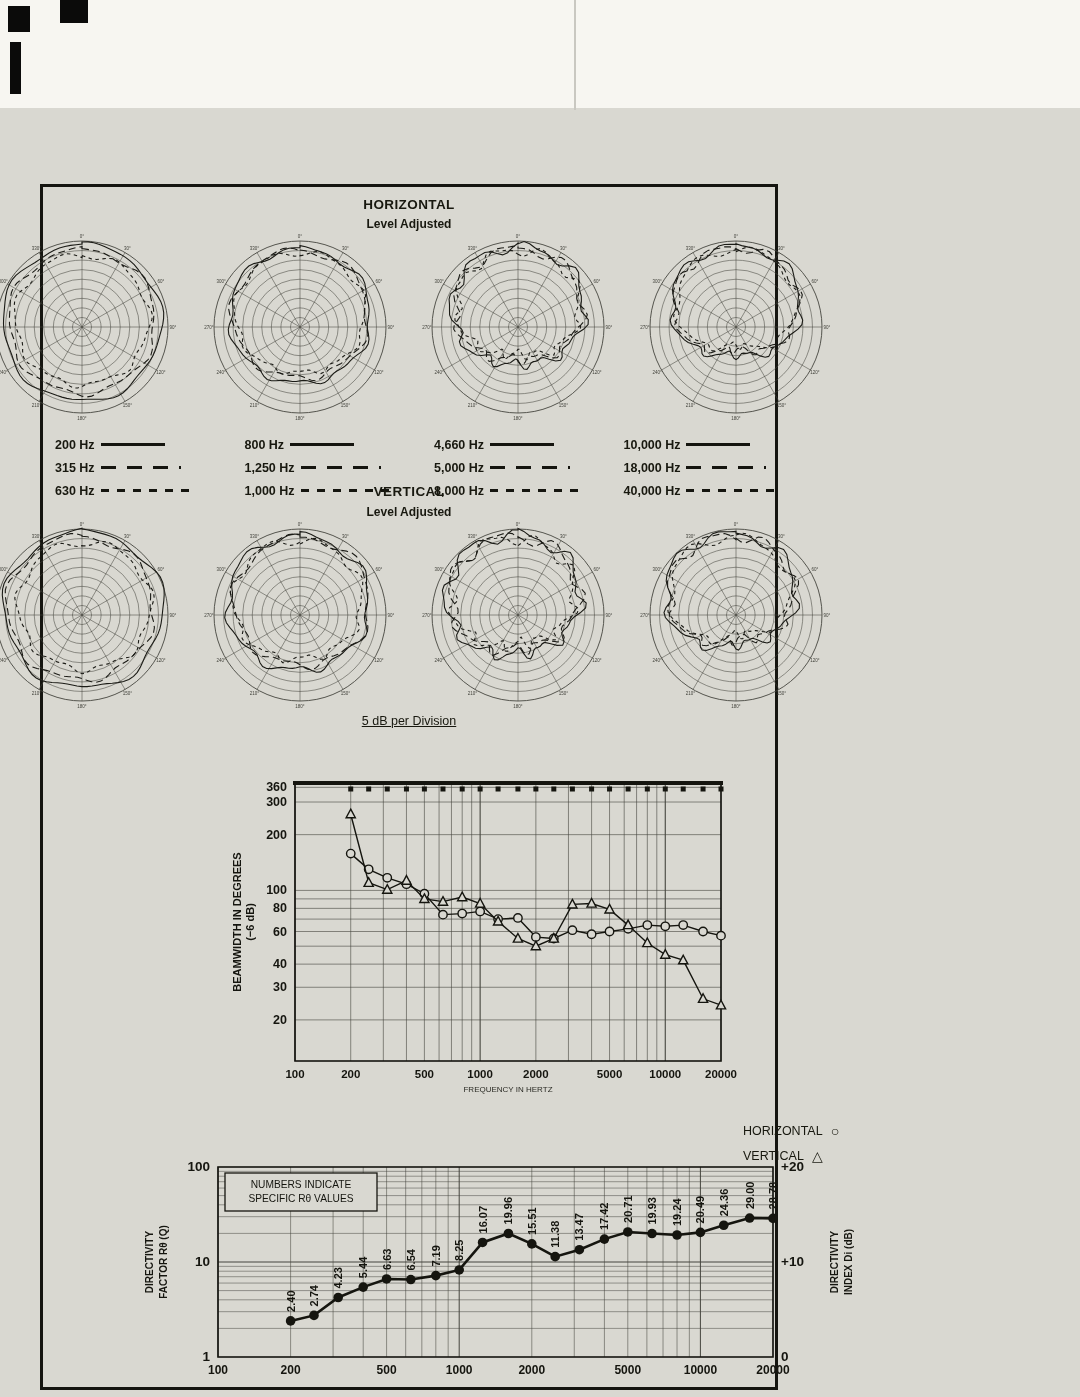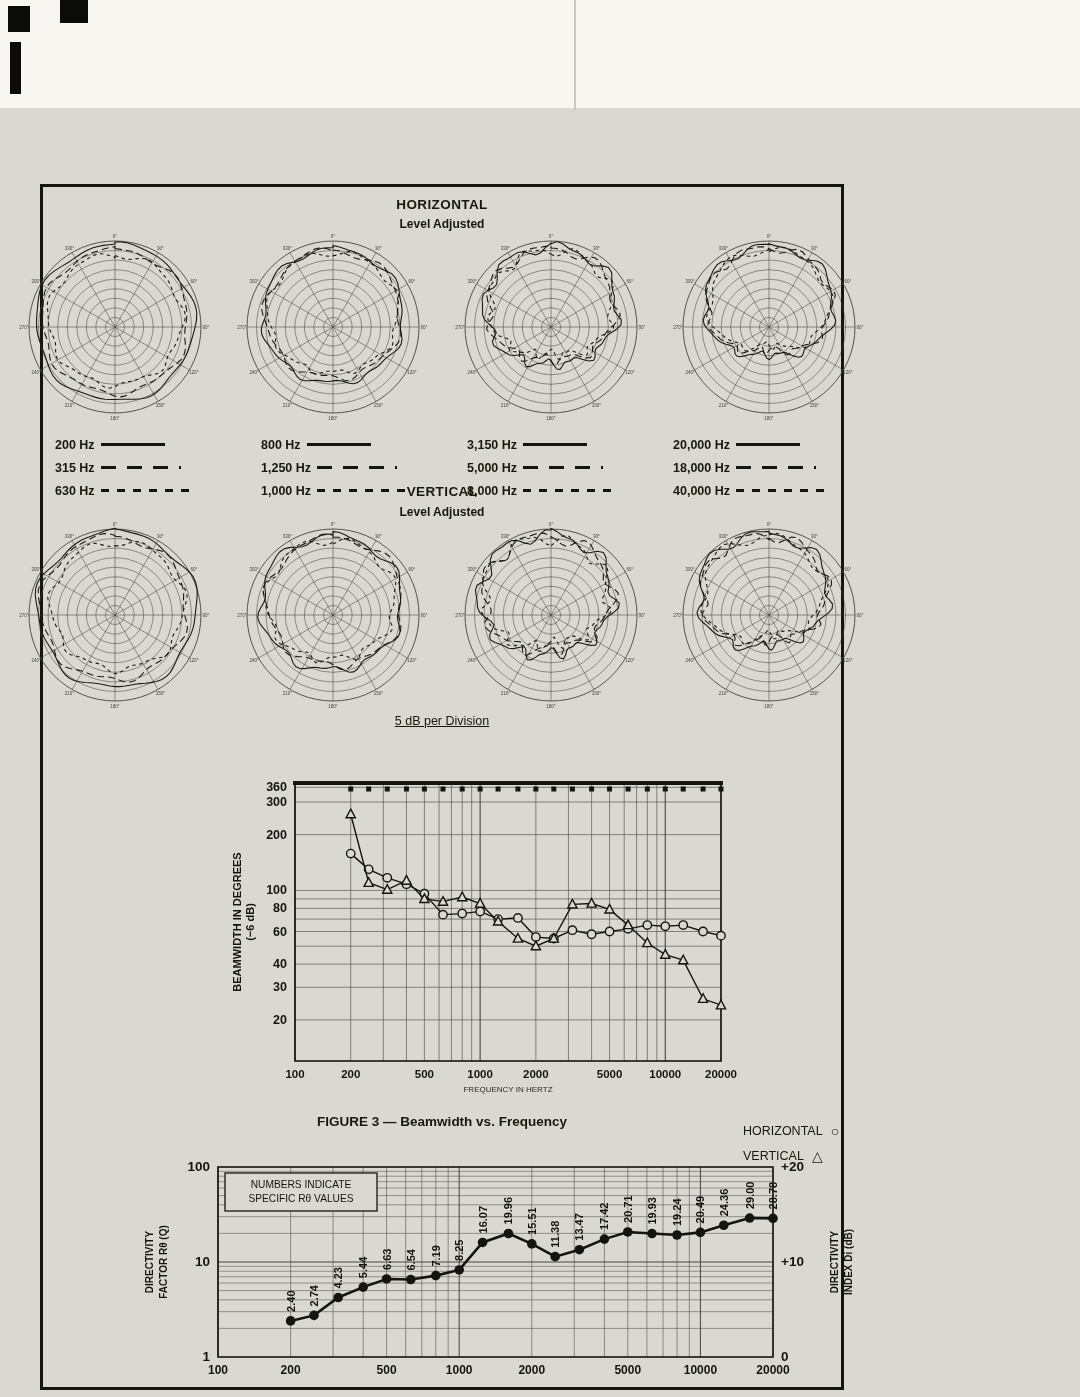--- a/index.html
+++ b/index.html
@@ -6,21 +6,21 @@
   html,body{margin:0;padding:0;}
   body{width:1080px;height:1397px;position:relative;overflow:hidden;
        background:#f7f6f1;color:#18180f;
        font-family:"Liberation Sans", sans-serif;}
   .paper{position:absolute;left:0;top:108px;width:1080px;height:1289px;background:#d9d8d1;}
   .artifact{position:absolute;background:#0b0b0a;}
   .a1{left:8px;top:6px;width:22px;height:26px;}
   .a2{left:60px;top:0;width:28px;height:23px;}
   .a3{left:10px;top:42px;width:11px;height:52px;}
   .fold-line{position:absolute;left:574px;top:0;width:2px;height:110px;background:#c9c8c1;}
-  .frame{position:absolute;left:40px;top:184px;width:804px;height:1206px;border:3px solid #151510;}
+  .frame{position:absolute;left:40px;top:184px;width:738px;height:1206px;border:3px solid #151510;}
   .sec-title{position:absolute;left:0;width:100%;text-align:center;font-weight:bold;}
   .t-horizontal{top:10px;font-size:13.5px;letter-spacing:.4px;}
   .t-level1{top:30px;font-size:12px;}
   .t-vertical{top:297px;font-size:13.5px;letter-spacing:.4px;}
   .t-level2{top:318px;font-size:12px;}
   .polar-row{position:absolute;left:0;width:100%;display:flex;justify-content:center;gap:26px;}
   .row1{top:44px;}
   .row2{top:332px;}
   .polar{width:192px;height:192px;}
   .legend-row{position:absolute;top:246px;left:0;width:100%;display:flex;justify-content:center;gap:26px;}
@@ -236,35 +236,35 @@
           <span class="freq">1,250 Hz</span>
           <span class="dash" data-dash="long"></span>
         </div>
         <div class="legend-item">
           <span class="freq">1,000 Hz</span>
           <span class="dash" data-dash="short"></span>
         </div>
       </div>
       <div class="legend-col">
         <div class="legend-item">
-          <span class="freq">3,150 Hz</span>
+          <span class="freq">4,660 Hz</span>
           <span class="dash" data-dash="solid"></span>
         </div>
         <div class="legend-item">
           <span class="freq">5,000 Hz</span>
           <span class="dash" data-dash="long"></span>
         </div>
         <div class="legend-item">
           <span class="freq">8,000 Hz</span>
           <span class="dash" data-dash="short"></span>
         </div>
       </div>
       <div class="legend-col">
         <div class="legend-item">
-          <span class="freq">20,000 Hz</span>
+          <span class="freq">10,000 Hz</span>
           <span class="dash" data-dash="solid"></span>
         </div>
         <div class="legend-item">
           <span class="freq">18,000 Hz</span>
           <span class="dash" data-dash="long"></span>
         </div>
         <div class="legend-item">
           <span class="freq">40,000 Hz</span>
           <span class="dash" data-dash="short"></span>
         </div>
@@ -546,21 +546,20 @@
       <path d="M548.5965491939523 123.48586918601123L553.1965491939524 132.08586918601122L543.9965491939523 132.08586918601122Z" fill="#d9d8d1" stroke="#15150f" stroke-width="1.4"></path>
       <path d="M566.5379344080636 129.37559071448834L571.1379344080636 137.97559071448833L561.9379344080636 137.97559071448833Z" fill="#d9d8d1" stroke="#15150f" stroke-width="1.4"></path>
       <path d="M585.1199834472563 145.06956735200063L589.7199834472564 153.66956735200063L580.5199834472563 153.66956735200063Z" fill="#d9d8d1" stroke="#15150f" stroke-width="1.4"></path>
       <path d="M604.3275819899206 163.0230135837894L608.9275819899207 171.6230135837894L599.7275819899206 171.6230135837894Z" fill="#d9d8d1" stroke="#15150f" stroke-width="1.4"></path>
       <path d="M622.2689672040319 174.6555761306277L626.868967204032 183.2555761306277L617.6689672040319 183.2555761306277Z" fill="#d9d8d1" stroke="#15150f" stroke-width="1.4"></path>
       <path d="M640.210352418143 180.20653111598386L644.810352418143 188.80653111598386L635.610352418143 188.80653111598386Z" fill="#d9d8d1" stroke="#15150f" stroke-width="1.4"></path>
       <path d="M660.0586147858888 218.7915113226102L664.6586147858889 227.3915113226102L655.4586147858888 227.3915113226102Z" fill="#d9d8d1" stroke="#15150f" stroke-width="1.4"></path>
       <path d="M678 225.2315022611792L682.6 233.8315022611792L673.4 233.8315022611792Z" fill="#d9d8d1" stroke="#15150f" stroke-width="1.4"></path>
     </svg>
 
-  <div class="cap f3c1">FIGURE 3 — Beamwidth vs. Frequency</div>
 
   <div class="f3-legend">
     <div class="f3-legend-item">
       <span>HORIZONTAL</span>
       <span class="mk">○</span>
     </div>
     <div class="f3-legend-item">
       <span>VERTICAL</span>
       <span class="mk">△</span>
     </div>

